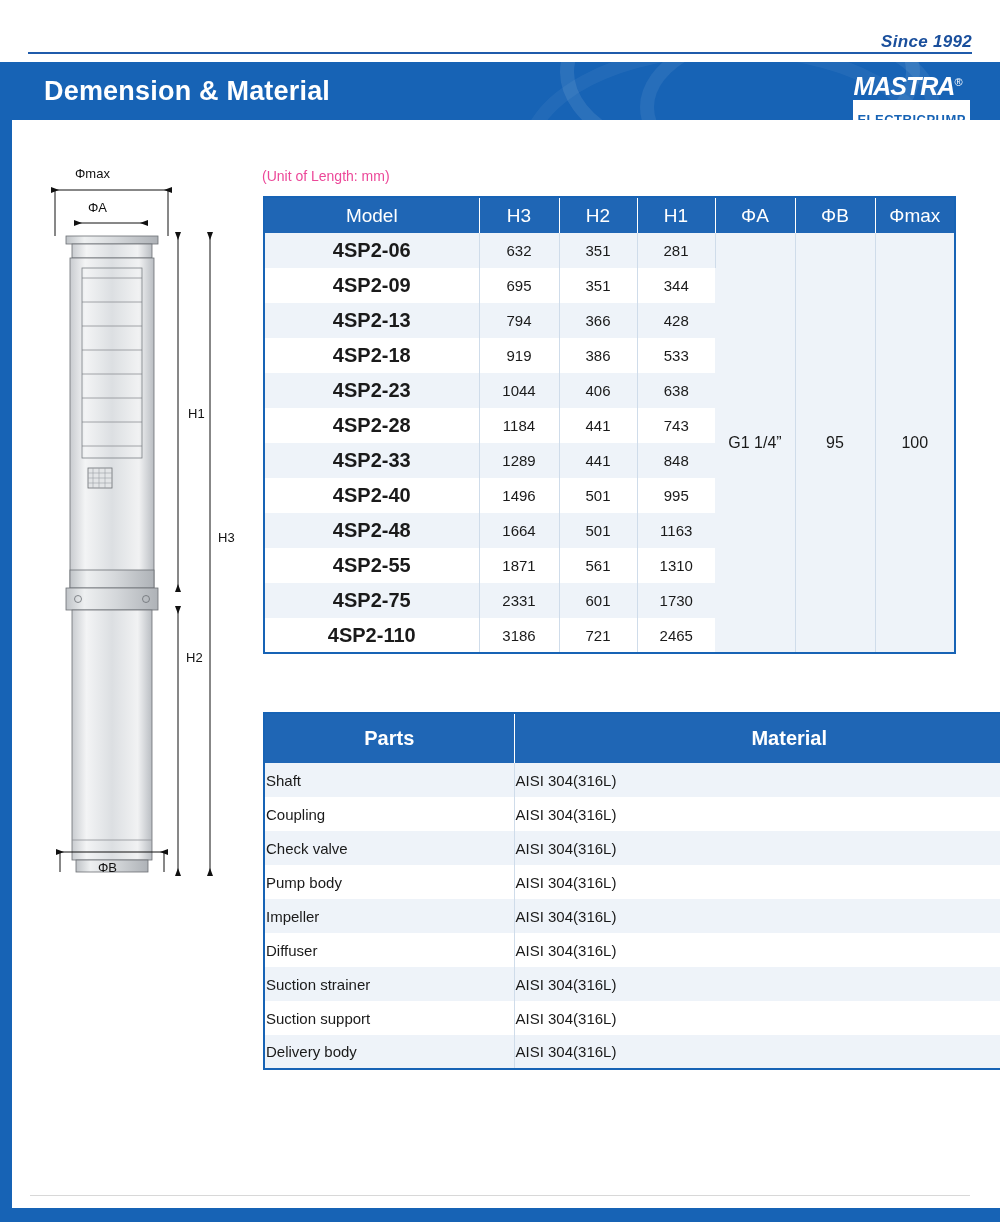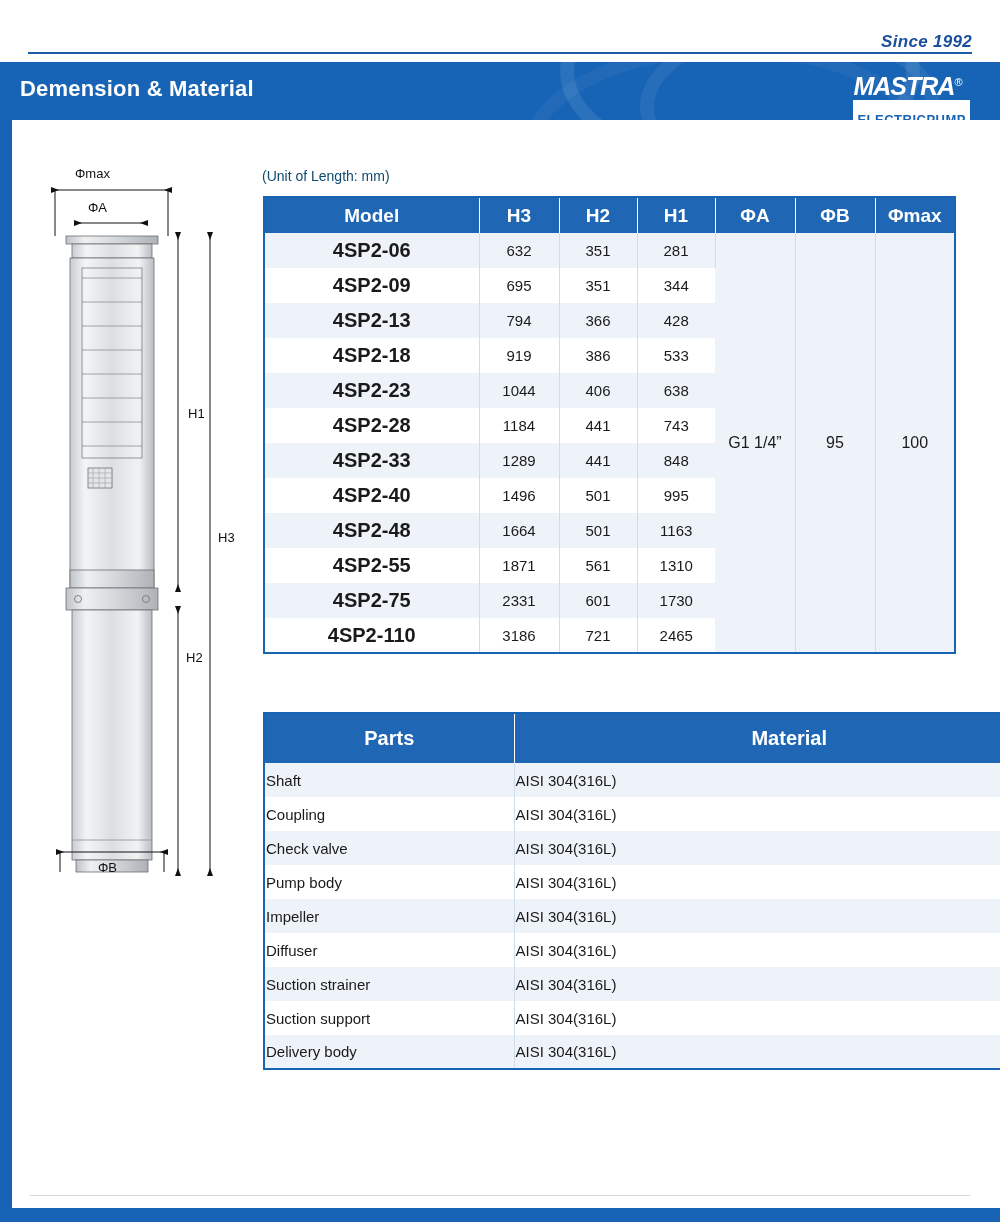--- a/index.html
+++ b/index.html
@@ -43,22 +43,22 @@
   .header-band .swoosh3 {
     position: absolute;
     border-radius: 50%;
     background: transparent;
     border: 14px solid rgba(255,255,255,0.07);
   }
   .header-band .swoosh1 { width: 360px; height: 200px; top: -90px; left: 560px; border-color: rgba(255,255,255,0.09); }
   .header-band .swoosh2 { width: 300px; height: 170px; top: -40px; left: 640px; border-color: rgba(255,255,255,0.07); }
   .header-band .swoosh3 { width: 420px; height: 230px; top: -20px; left: 520px; border-color: rgba(255,255,255,0.05); }
   .header-title {
-    position: absolute; top: 14px; left: 20px;
-    color: #ffffff; font-size: 22px; font-weight: bold;
+    position: absolute; top: 14px; left: 44px;
+    color: #ffffff; font-size: 27px; font-weight: bold;
     letter-spacing: .2px;
   }
   .logo {
     position: absolute; top: 8px; right: 30px;
     text-align: left; color: #ffffff;
   }
   .logo-mark {
     font-size: 25px; font-weight: bold; font-style: italic;
     letter-spacing: -1px; line-height: 24px;
   }
@@ -70,37 +70,37 @@
     background: #ffffff; color: #1763b5; padding: 12px 4px; display: inline-block;
     margin-top: 2px;
   }
   
   .drawing {
     position: absolute; top: 150px; left: 20px;
     width: 230px; height: 740px;
   }
   .unit-note {
     position: absolute; top: 168px; left: 262px;
-    font-size: 14px; color: #0c4a6e;
+    font-size: 14px; color: #ec4899;
   }
   
   table {
     border-collapse: collapse;
     font-size: 15px;
   }
   .dim-table {
     position: absolute; top: 196px; left: 263px;
     width: 693px;
     border: 2px solid #1763b5;
   }
   .dim-table th {
     background: #1f66b5;
     color: #ffffff;
     font-size: 19px;
-    font-weight: bold;
+    font-weight: normal;
     height: 36px;
     border-right: 1px solid #ffffff;
     text-align: center;
   }
   .dim-table th:last-child { border-right: none; }
   .dim-table td {
     height: 35px;
     text-align: center;
     color: #1a1a1a;
     font-size: 15px;

